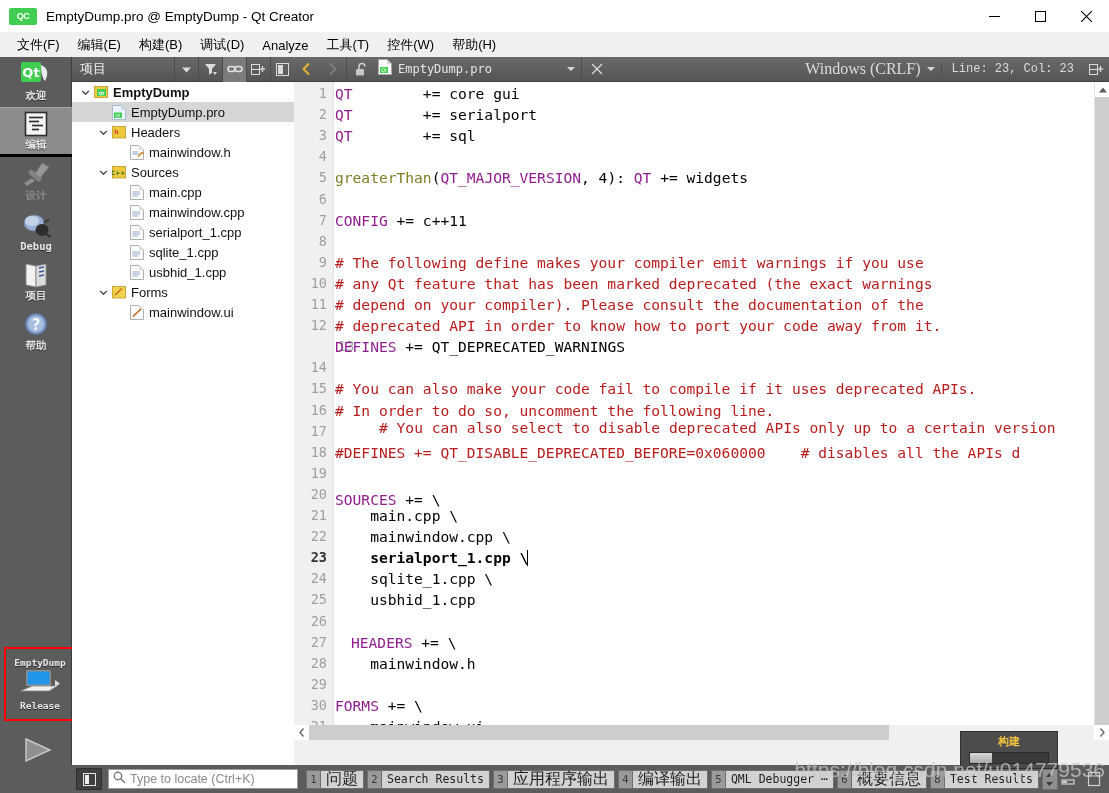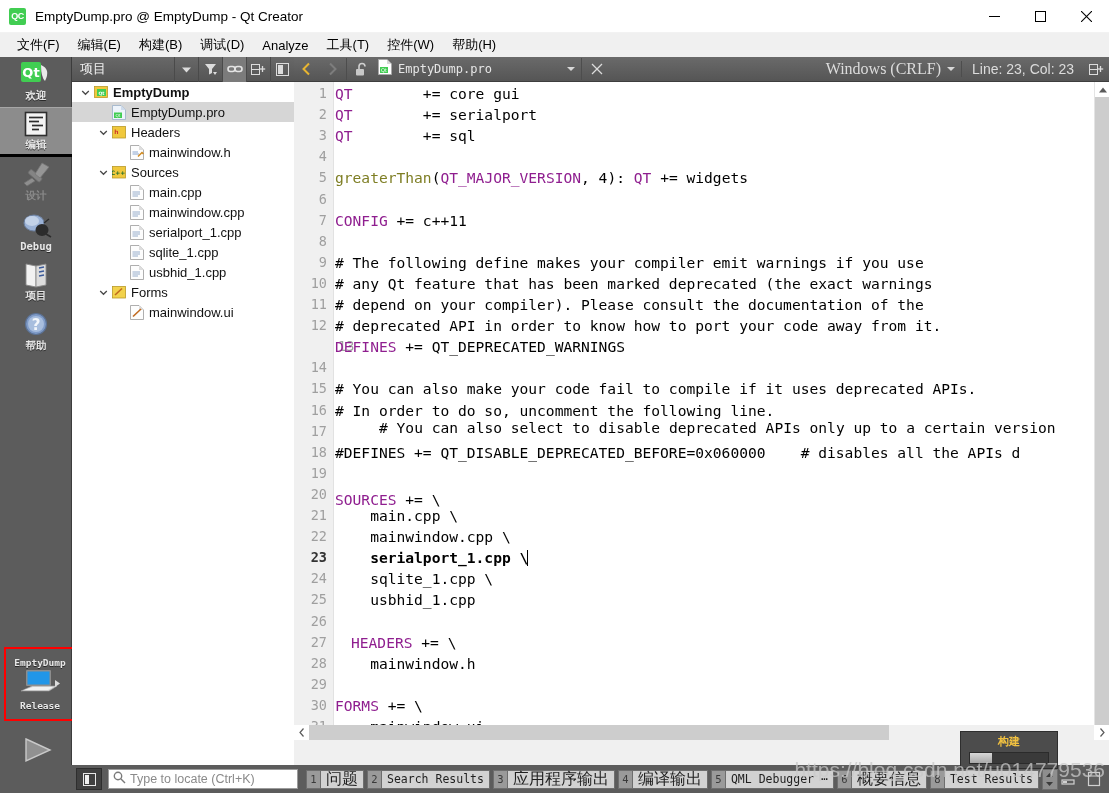--- a/index.html
+++ b/index.html
@@ -18,21 +18,21 @@
   }
 
   
   .titlebar {
     position: absolute; left: 0; top: 0; width: 1109px; height: 33px;
     background: #ffffff;
     display: flex; align-items: center;
     border-bottom: 1px solid #f2f2f2;
   }
   .qt-logo {
-    width: 17px; height: 17px; margin-left: 9px; margin-right: 9px;
+    width: 28px; height: 17px; margin-left: 9px; margin-right: 9px;
     background: #41cd52; border-radius: 2px;
     display: flex; align-items: center; justify-content: center;
     font-size: 9px; font-weight: bold; color: #ffffff;
     font-family: "Liberation Sans", sans-serif;
     letter-spacing: -0.5px;
   }
   .title-text {
     font-size: 13.5px; color: #000; white-space: nowrap;
   }
   .wincontrols {
@@ -150,22 +150,22 @@
     font-family: "DejaVu Sans Mono", monospace;
   }
   .enc-combo {
     display: flex; align-items: center; height: 22px; padding: 0 6px;
     margin-left: auto;
   }
   .enc-lbl {
     font-size: 16px; color: #dcdcdc; font-family: Liberation Serif, serif;
   }
   .linecol {
-    font-size: 14px; color: #dcdcdc; padding: 0 10px;
-    font-family: Liberation Sans, sans-serif;
+    font-size: 12px; color: #dcdcdc; padding: 0 10px;
+    font-family: Liberation Mono, monospace;
     border-left: 1px solid #4d4d4d;
   }
   .caret { width: 0; height: 0; border-left: 4px solid transparent; border-right: 4px solid transparent; border-top: 4px solid #d8d8d8; margin-left: 6px; }
 
   
   .editor {
     position: absolute; left: 294px; top: 82px; width: 815px; height: 658px;
     background: #ffffff; overflow: hidden;
   }
   .gutter {
@@ -184,21 +184,21 @@
     font-family: "DejaVu Sans Mono", monospace; font-size: 13.5px;
     color: #9f9f9f; line-height: 21.1px;
   }
   .ln.cur { color: #333; font-weight: bold; }
   .cl {
     position: absolute; left: 0; white-space: pre; line-height: 21.1px;
     height: 21.1px;
   }
   .k { color: #8f1e8f; }
   .f { color: #7e7e24; }
-  .c { color: #000000; }
+  .c { color: #b91c1c; }
   .p { color: #000000; }
   .b { font-weight: bold; }
   .cursor {
     display: inline-block; width: 1px; height: 16px;
     background: #000; vertical-align: -3px;
     margin-left: -1px;
   }
 
   .vscroll {
     position: absolute; right: 0; top: 0; width: 15px; height: 643px;

